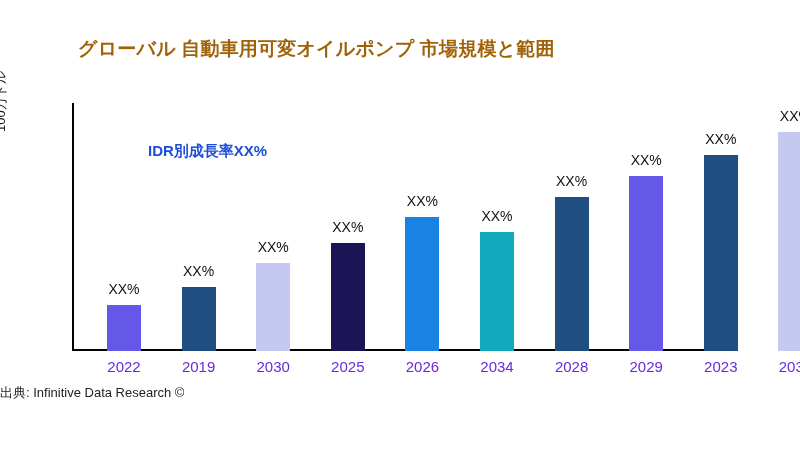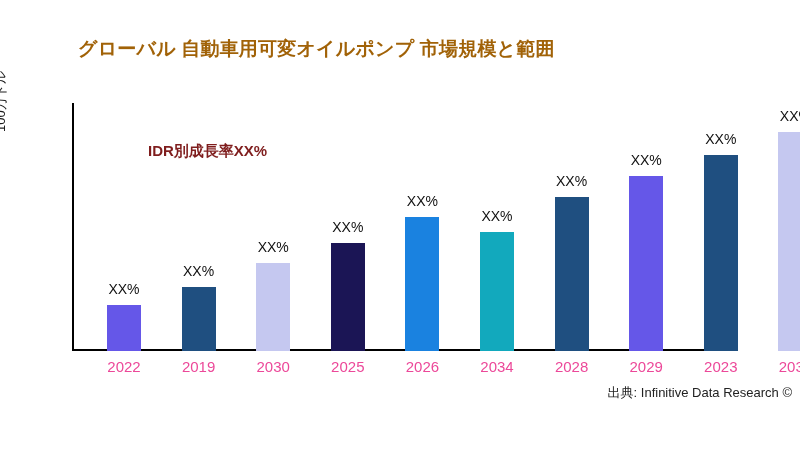--- a/index.html
+++ b/index.html
@@ -74,21 +74,21 @@
     white-space: nowrap;
   }
 
   
   .growth-note {
     position: absolute;
     left: 148px;
     top: 142px;
     font-size: 15px;
     font-weight: 700;
-    color: #7f1d1d;
+    color: #1d4ed8;
     white-space: nowrap;
   }
 
   
   .bars-layer {
     position: absolute;
     left: 0;
     top: 0;
     width: 800px;
     height: 450px;
@@ -111,31 +111,31 @@
     font-size: 14px;
     color: #111111;
     white-space: nowrap;
   }
   .bar-category {
     position: absolute;
     left: 50%;
     transform: translateX(-50%);
     top: 358px;
     font-size: 15px;
-    color: #ec4899;
+    color: #6d28d9;
     white-space: nowrap;
   }
 
   
   .source-note {
     position: absolute;
     left: 0;
     top: 384px;
     width: 792px;
-    text-align: right;
+    text-align: left;
     font-size: 13px;
     color: #222222;
   }
 </style>
 </head>
 <body>
 
 <div id="chart-root">
 
   <div class="chart-title">グローバル 自動車用可変オイルポンプ 市場規模と範囲</div>

